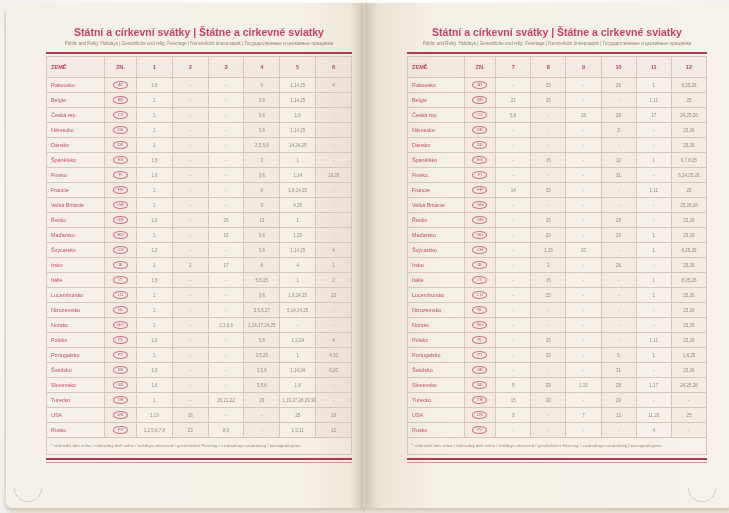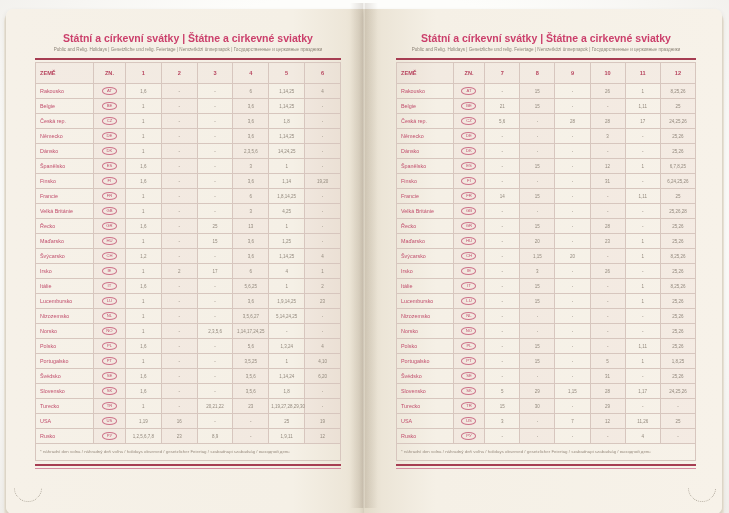--- a/index.html
+++ b/index.html
@@ -4,22 +4,23 @@
 <style>
   html,body{margin:0;padding:0;}
   body{
     width:729px;height:513px;overflow:hidden;
     font-family:"Liberation Sans",sans-serif;
     background:radial-gradient(ellipse at 50% 45%, #fdfdfb 60%, #f0eeea 100%);
     position:relative;
   }
   .scene{position:absolute;inset:0;}
   .page{
-    position:absolute;top:9px;height:505px;width:358px;
+    position:absolute;top:3px;height:505px;width:358px;
     background:#f5f0e6;
+    padding-left:11px;
   }
   .page-left{
     left:6px;border-radius:7px 0 0 7px;
     background:linear-gradient(to right,#f6f1e8 0%,#f5f0e6 80%,#ede6d8 95%,#e3dbc9 100%);
     box-shadow:0 3px 5px rgba(60,50,40,.15), -1px 3px 0 #e8e2d3, -2px 5px 0 #eee9dc;
   }
   .page-right{
     left:364px;border-radius:0 7px 7px 0;
     background:linear-gradient(to left,#f7f2e9 0%,#f5f0e6 80%,#ece5d7 95%,#e2dac8 100%);
     box-shadow:0 3px 5px rgba(60,50,40,.15), 1px 3px 0 #e8e2d3, 2px 5px 0 #eee9dc;

